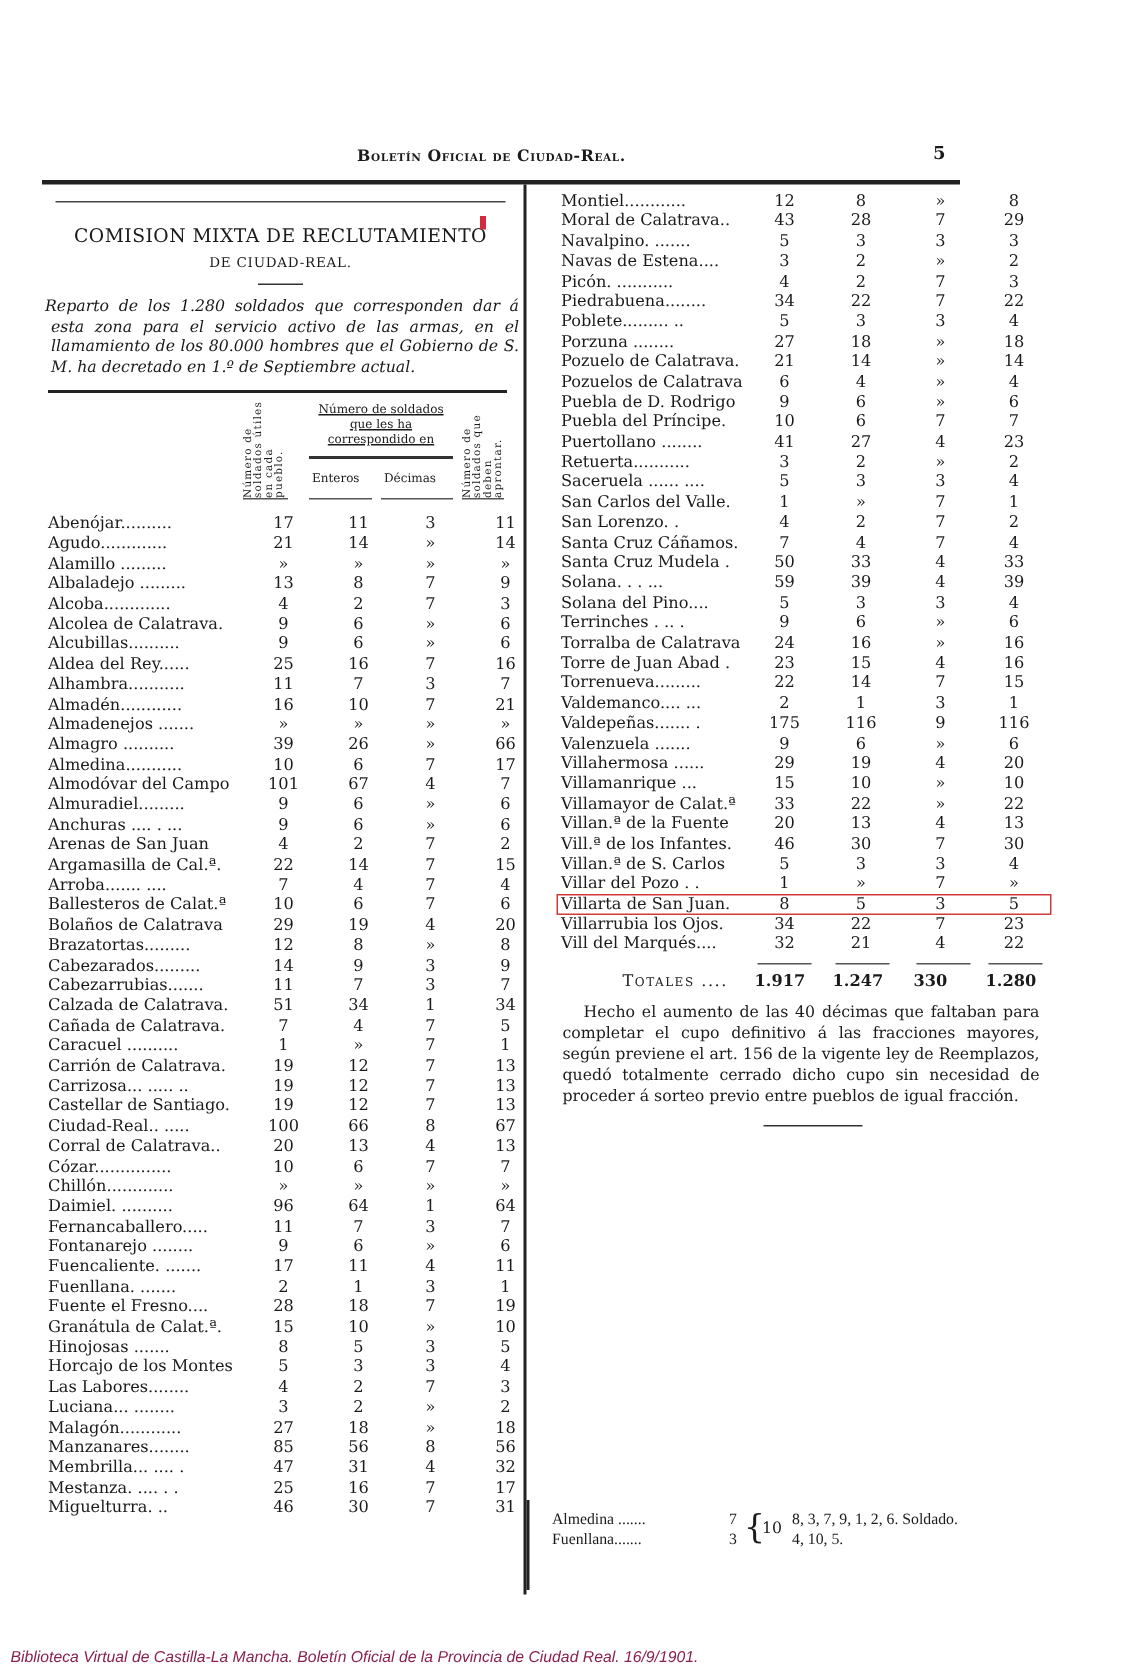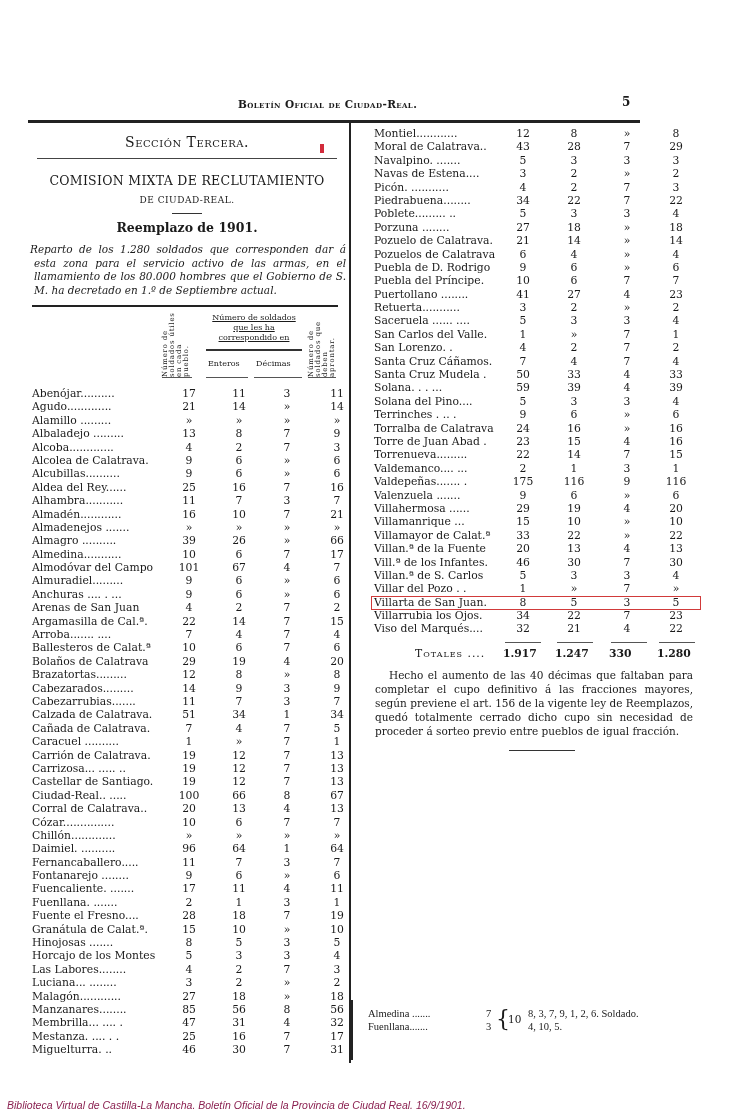--- a/index.html
+++ b/index.html
@@ -123,27 +123,25 @@
 <body>
 
 <div class="page">
 
   <div class="running-head">Boletín Oficial de Ciudad-Real.</div>
   <div class="page-number">5</div>
   <div class="head-rule"></div>
   <div class="col-divider"></div>
 
   <div class="left-col">
-    <div class="section-title">Sección Tercera.</div>
     <div class="red-mark"></div>
     <div class="rule-short"></div>
     <div class="commission-title">COMISION MIXTA DE RECLUTAMIENTO</div>
     <div class="commission-subtitle">DE CIUDAD-REAL.</div>
     <div class="tiny-rule"></div>
-    <div class="reemplazo">Reemplazo de 1901.</div>
     <div class="intro">Reparto de los 1.280 soldados que corresponden dar á esta zona para el servicio activo de las armas, en el llamamiento de los 80.000 hombres que el Gobierno de S. M. ha decretado en 1.º de Septiembre actual.</div>
     <div class="thick-rule"></div>
 
     <div class="table-head">
       <div class="vhead c1">Número de soldados útiles en cada pueblo.</div>
       <div class="mhead">Número de soldados que les ha correspondido en</div>
       <div class="mhead-rule"></div>
       <div class="subhead enteros">Enteros</div>
       <div class="subhead decimas">Décimas</div>
       <div class="vhead c4">Número de soldados que deben aprontar.</div>
@@ -762,21 +760,21 @@
           <span class="v v4">5</span>
         </div>
         <div class="row">
           <span class="name">Villarrubia los Ojos.</span>
           <span class="v v1">34</span>
           <span class="v v2">22</span>
           <span class="v v3">7</span>
           <span class="v v4">23</span>
         </div>
         <div class="row">
-          <span class="name">Viso del Marqués....</span>
+          <span class="name">Vill del Marqués....</span>
           <span class="v v1">32</span>
           <span class="v v2">21</span>
           <span class="v v3">4</span>
           <span class="v v4">22</span>
         </div>
       </div>
 
     <div class="totals-rules">
       <span style="left:134px"></span>
         <span style="left:186px"></span>

